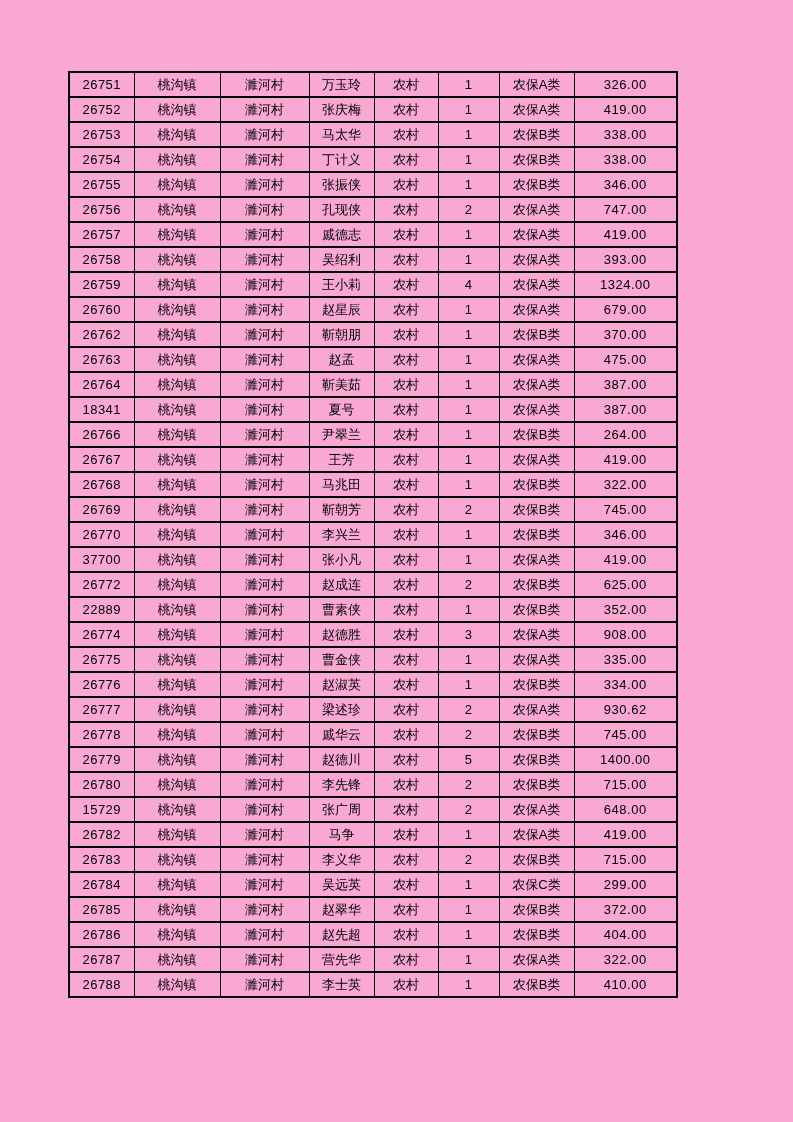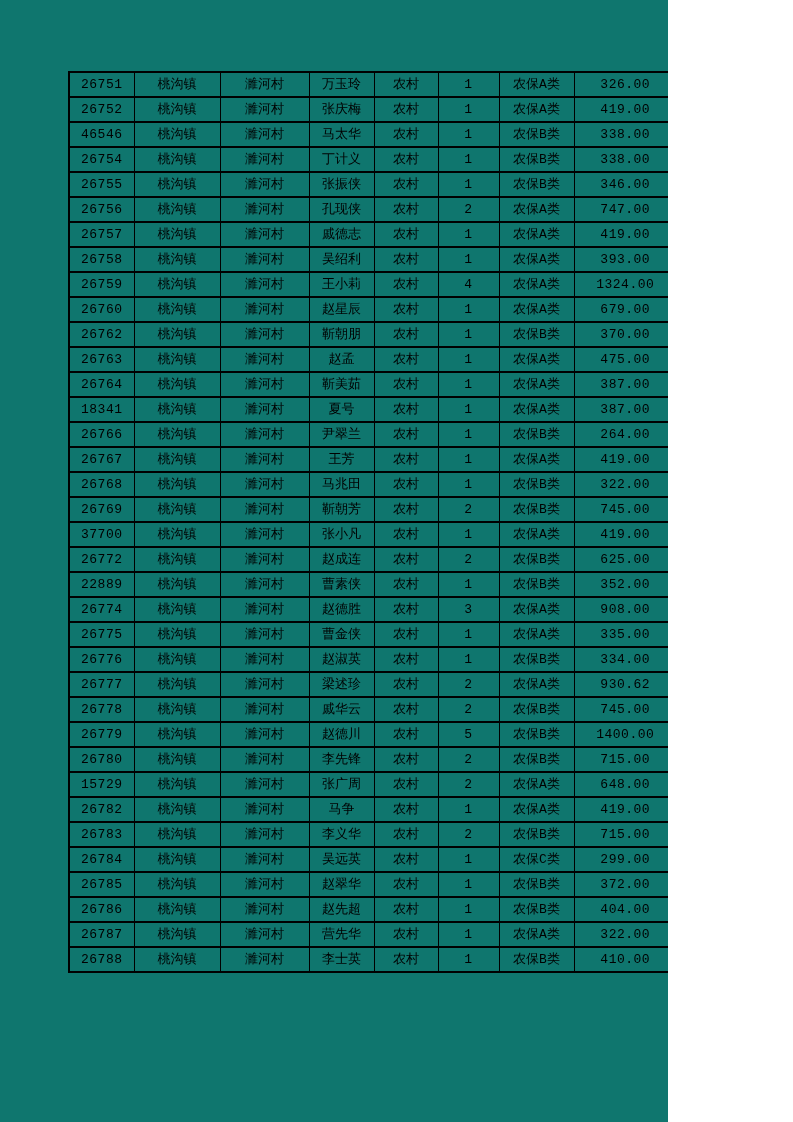--- a/index.html
+++ b/index.html
@@ -2,24 +2,24 @@
 <html><head>
 <meta charset="utf-8">
 <style>
   html, body {
     margin: 0;
     padding: 0;
     background: #ffffff;
   }
   .page {
     position: relative;
-    width: 668px;
+    width: 793px;
     height: 1122px;
-    background: #0f766e;
-    font-family: Liberation Mono, monospace;
+    background: #f9a8d4;
+    font-family: Liberation Sans, sans-serif;
     color: #000000;
     overflow: hidden;
   }
   table.roster {
     position: absolute;
     left: 68px;
     top: 71px;
     width: 608px;
     border-collapse: collapse;
     table-layout: fixed;
@@ -72,21 +72,21 @@
     <td class="num">26752</td>
     <td>桃沟镇</td>
     <td>濉河村</td>
     <td>张庆梅</td>
     <td>农村</td>
     <td class="num">1</td>
     <td>农保A类</td>
     <td class="num">419.00</td>
   </tr>
         <tr>
-    <td class="num">46546</td>
+    <td class="num">26753</td>
     <td>桃沟镇</td>
     <td>濉河村</td>
     <td>马太华</td>
     <td>农村</td>
     <td class="num">1</td>
     <td>农保B类</td>
     <td class="num">338.00</td>
   </tr>
         <tr>
     <td class="num">26754</td>
@@ -230,20 +230,30 @@
   </tr>
         <tr>
     <td class="num">26769</td>
     <td>桃沟镇</td>
     <td>濉河村</td>
     <td>靳朝芳</td>
     <td>农村</td>
     <td class="num">2</td>
     <td>农保B类</td>
     <td class="num">745.00</td>
+  </tr>
+        <tr>
+    <td class="num">26770</td>
+    <td>桃沟镇</td>
+    <td>濉河村</td>
+    <td>李兴兰</td>
+    <td>农村</td>
+    <td class="num">1</td>
+    <td>农保B类</td>
+    <td class="num">346.00</td>
   </tr>
         <tr>
     <td class="num">37700</td>
     <td>桃沟镇</td>
     <td>濉河村</td>
     <td>张小凡</td>
     <td>农村</td>
     <td class="num">1</td>
     <td>农保A类</td>
     <td class="num">419.00</td>

